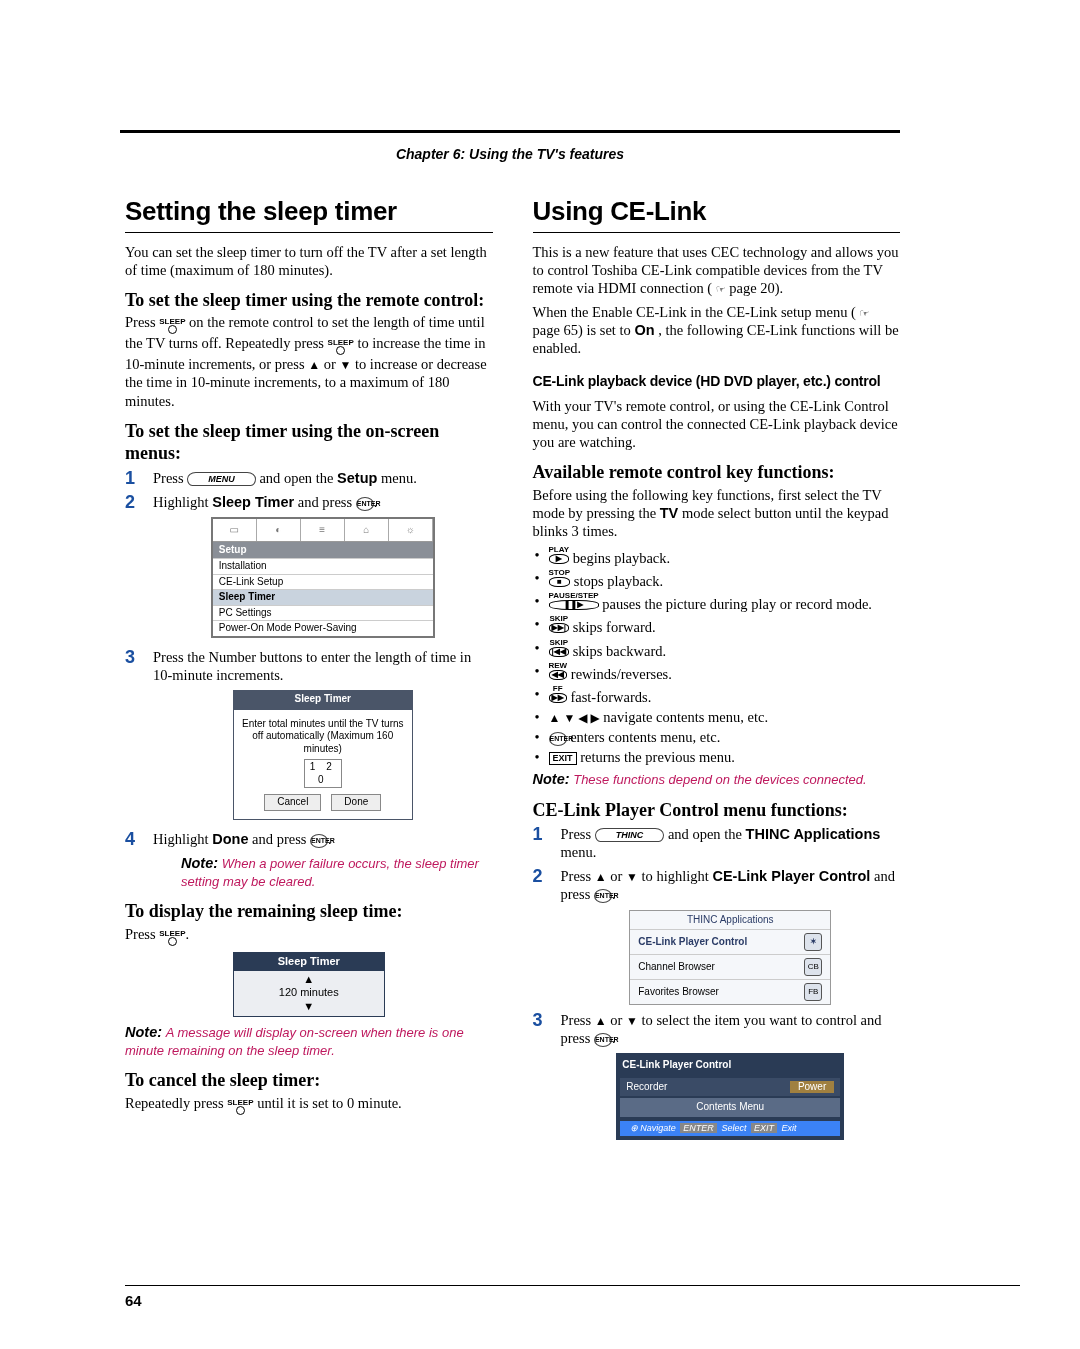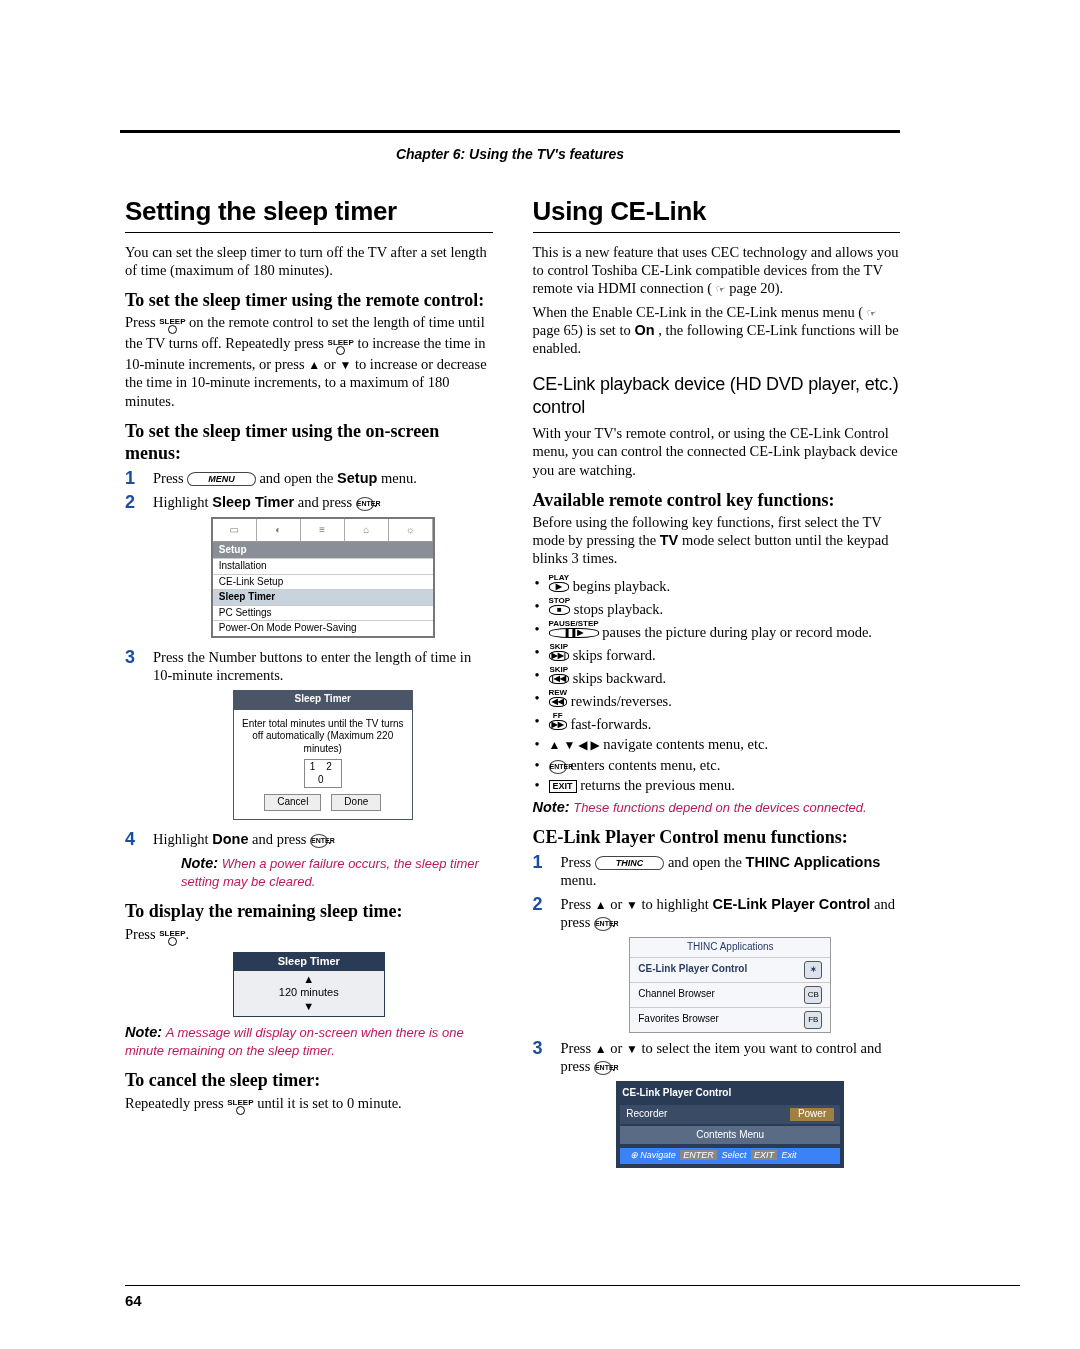--- a/index.html
+++ b/index.html
@@ -57,22 +57,22 @@
     margin: 0 0 4px 0;
     letter-spacing: -0.3px;
   }
   .thin-rule {
     border: none;
     border-top: 1px solid #000;
     margin: 2px 0 10px 0;
   }
   h2.sub {
     font-family: Arial, Helvetica, sans-serif;
-    font-weight: 400;
-    font-size: 18px;
+    font-weight: 700;
+    font-size: 14px;
     margin: 16px 0 6px 0;
     letter-spacing: -0.2px;
   }
   .serif-bold {
     font-weight: bold;
     font-size: 18px;
     margin: 10px 0 2px 0;
     font-family: "Times New Roman", Times, serif;
   }
   p { margin: 2px 0 6px 0; }
@@ -294,21 +294,21 @@
             <div class="row sel">Sleep Timer</div>
             <div class="row">PC Settings</div>
             <div class="row">Power-On Mode   Power-Saving</div>
           </div>
         </li>
         <li><span class="num">3</span>
           <span>Press the Number buttons to enter the length of time in 10-minute increments.</span>
           <div class="ui-panel2">
             <div class="title">Sleep Timer</div>
             <div class="body">
-              <div>Enter total minutes until the TV turns off automatically (Maximum 220 minutes)</div>
+              <div>Enter total minutes until the TV turns off automatically (Maximum 160 minutes)</div>
               <div class="digits">1 2 0</div>
               <div class="btns">
                 <span>Cancel</span>
                 <span>Done</span>
               </div>
             </div>
           </div>
         </li>
         <li><span class="num">4</span>
           <span>Highlight </span>
@@ -346,21 +346,21 @@
 
     <div class="col">
       <h1 class="section">Using CE-Link</h1>
       <hr class="thin-rule">
       <p>
         <span>This is a new feature that uses CEC technology and allows you to control Toshiba CE-Link compatible devices from the TV remote via HDMI connection (</span>
         <span class="pointer">☞</span>
         <span> page 20).</span>
       </p>
       <p>
-        <span>When the Enable CE-Link in the CE-Link menus menu (</span>
+        <span>When the Enable CE-Link in the CE-Link setup menu (</span>
         <span class="pointer">☞</span>
         <span> page 65) is set to </span>
         <span class="sans-bold">On</span>
         <span>, the following CE-Link functions will be enabled.</span>
       </p>
 
       <h2 class="sub">CE-Link playback device (HD DVD player, etc.) control</h2>
       <p>With your TV's remote control, or using the CE-Link Control menu, you can control the connected CE-Link playback device you are watching.</p>
 
       <p class="serif-bold">Available remote control key functions:</p>

